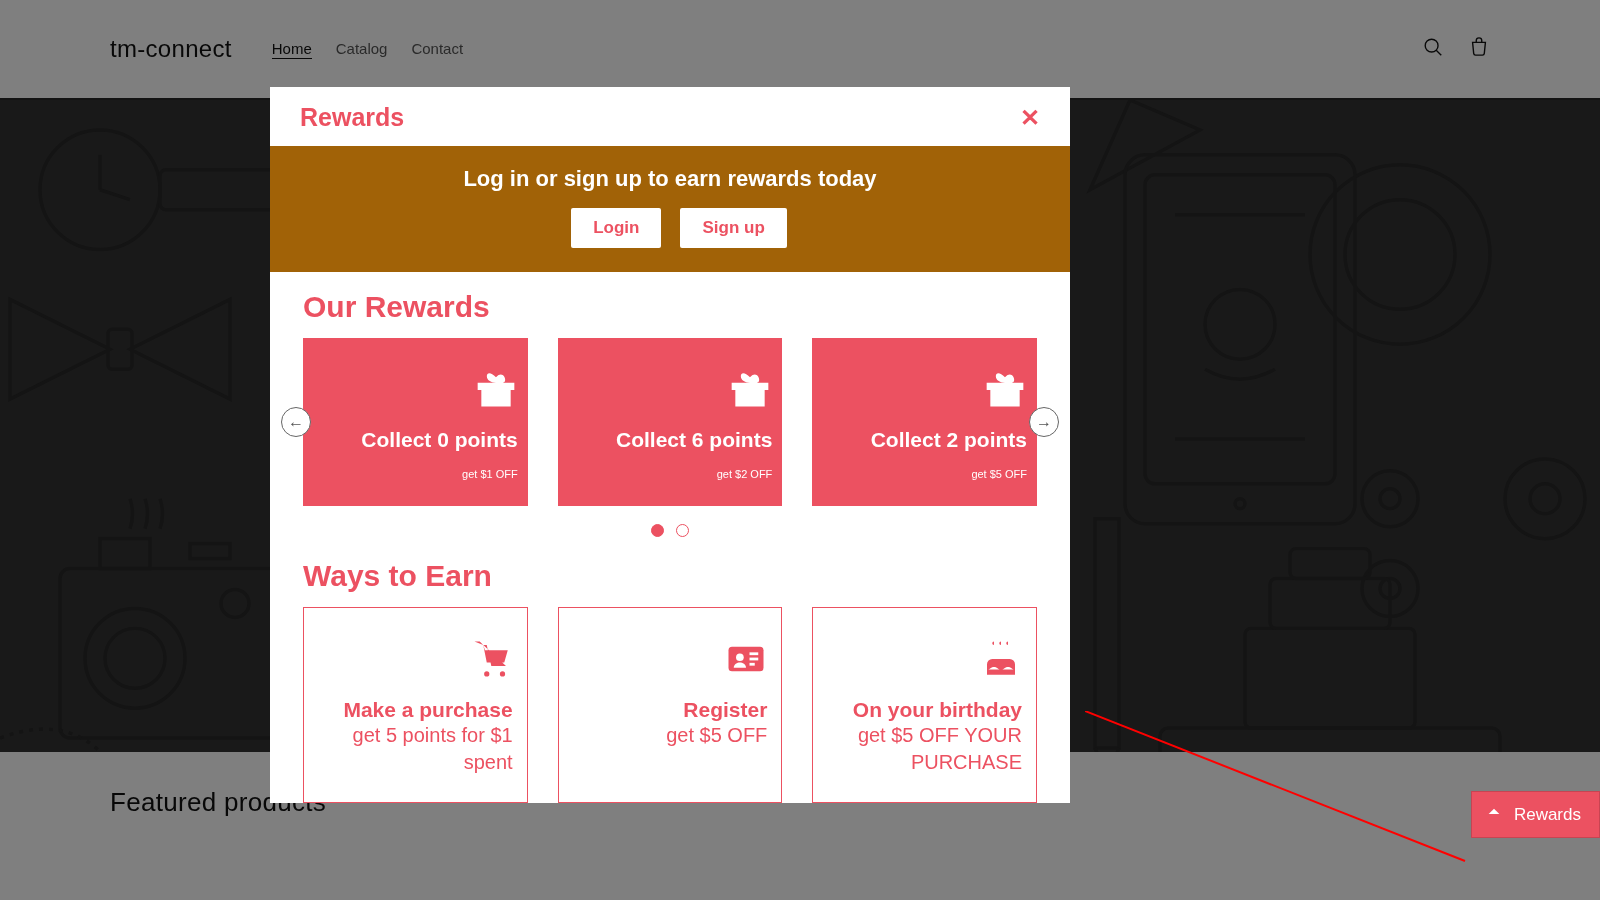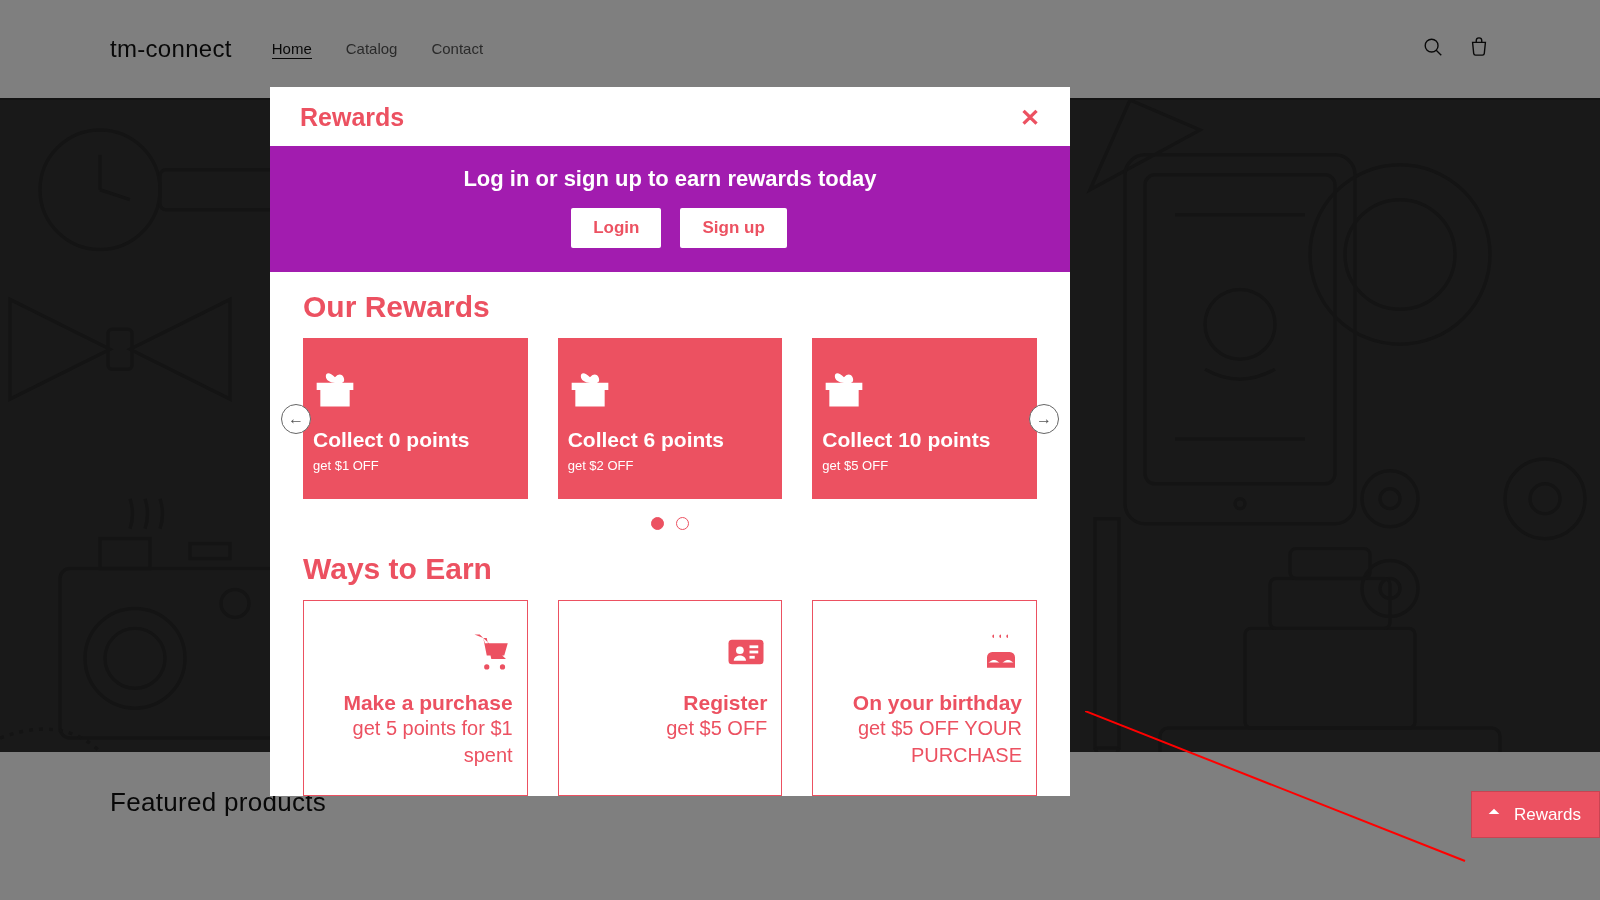--- a/index.html
+++ b/index.html
@@ -2,21 +2,21 @@
 <html><head>
 <meta charset="utf-8">
 <style>
   * { box-sizing: border-box; margin: 0; padding: 0; }
   html, body { width: 1600px; height: 900px; overflow: hidden; font-family: 'Segoe UI', Arial, sans-serif; }
   body { position: relative; background: #fff; }
 
   
   .header { height: 98px; display: flex; align-items: center; padding: 0 110px; background: #fff; }
   .brand { font-size: 24px; color: #111; font-weight: 400; margin-right: 40px; letter-spacing: 0.3px; }
-  .nav { display: flex; gap: 34px; }
+  .nav { display: flex; gap: 24px; }
   .nav a { color: #555; text-decoration: none; font-size: 15px; }
   .nav a.active { color: #111; border-bottom: 1px solid #111; padding-bottom: 1px; }
   .header-icons { margin-left: auto; display: flex; gap: 24px; align-items: center; }
   .header-icons svg { width: 22px; height: 22px; stroke: #121212; fill: none; stroke-width: 1.5; }
 
   
   .hero { position: relative; height: 654px; background: #333333; border-top: 2px solid #272727; }
   .hero svg.bg { position: absolute; inset: 0; width: 100%; height: 100%; }
   .hero svg.bg * { stroke: #282828; fill: none; stroke-width: 3.5; }
 
@@ -26,34 +26,34 @@
 
   
   .overlay { position: absolute; inset: 0; background: rgba(0,0,0,0.5); }
 
   
   .modal { position: absolute; left: 270px; top: 87px; width: 800px; background: #fff; }
   .modal-header { display:flex; align-items:center; justify-content:space-between; padding: 16px 30px 14px; }
   .modal-title { color:#EC5161; font-size:25px; font-weight:600; }
   .close-btn { color:#EC5161; font-size:24px; font-weight:700; line-height:1; cursor:pointer; }
 
-  .banner { background:#a21caf; color:#fff; text-align:center; padding: 20px 0 24px; }
+  .banner { background:#a16207; color:#fff; text-align:center; padding: 20px 0 24px; }
   .banner-title { font-size:22px; font-weight:600; margin-bottom:16px; }
   .banner-btns { display:flex; gap:19px; justify-content:center;padding-left:18px; }
   .btn-white { background:#fff; color:#EC5161; border:none; padding:10px 22px; font-size:17px; font-weight:600; border-radius:2px; cursor:pointer; }
 
   .section { padding: 18px 33px 0; }
   .section-title { color:#EC5161; font-size:30px; font-weight:600; margin-bottom:14px; }
 
   .card-row-wrap { position:relative; }
   .card-row { display:flex; gap:30px; }
-  .card-red { flex:1; background:#EC5161; color:#fff; text-align:left; padding:30px 10px 26px; }
+  .card-red { flex:1; background:#EC5161; color:#fff; text-align:right; padding:30px 10px 26px; }
   .card-red .icon svg { width:44px; height:44px; fill:#fff; }
   .card-red h3 { font-size:21px; font-weight:600; margin-top:12px; }
-  .card-red p { font-size:13px; margin-top:6px; font-weight:400; }
+  .card-red p { font-size:11px; margin-top:16px; font-weight:400; }
 
   .nav-arrow { position:absolute; top:50%; transform:translateY(-50%); width:30px; height:30px; border-radius:50%; border:1px solid #666; background:#fff; display:flex; align-items:center; justify-content:center; color:#555; font-size:16px; cursor:pointer; }
   .nav-arrow.left { left:-22px; }
   .nav-arrow.right { right:-22px; }
 
   .dots { display:flex; gap:12px; justify-content:center; margin:18px 0 4px; }
   .dot { width:13px; height:13px; border-radius:50%; border:1.5px solid #EC5161; }
   .dot.filled { background:#EC5161; }
 
   .card-outline { flex:1; border:1.5px solid #EC5161; text-align:right; padding:30px 14px 26px; color:#EC5161; }
@@ -194,21 +194,21 @@
           </div>
           <h3>Collect 6 points</h3>
           <p>get $2 OFF</p>
         </div>
         <div class="card-red">
           <div class="icon">
             <svg viewBox="0 0 24 24">
                 <path d="M20 12v9H4v-9M2 8h20v4H2zM12 21V8M12 8c-3 0-5-1.5-5-3.5S9 2 12 5c3-3 5-.5 5 1.5S15 8 12 8z"></path>
               </svg>
           </div>
-          <h3>Collect 10 points</h3>
+          <h3>Collect 2 points</h3>
           <p>get $5 OFF</p>
         </div>
       </div>
       <div class="nav-arrow right">→</div>
     </div>
     <div class="dots">
       <div class="dot filled"></div>
       <div class="dot"></div>
     </div>
   </div>

